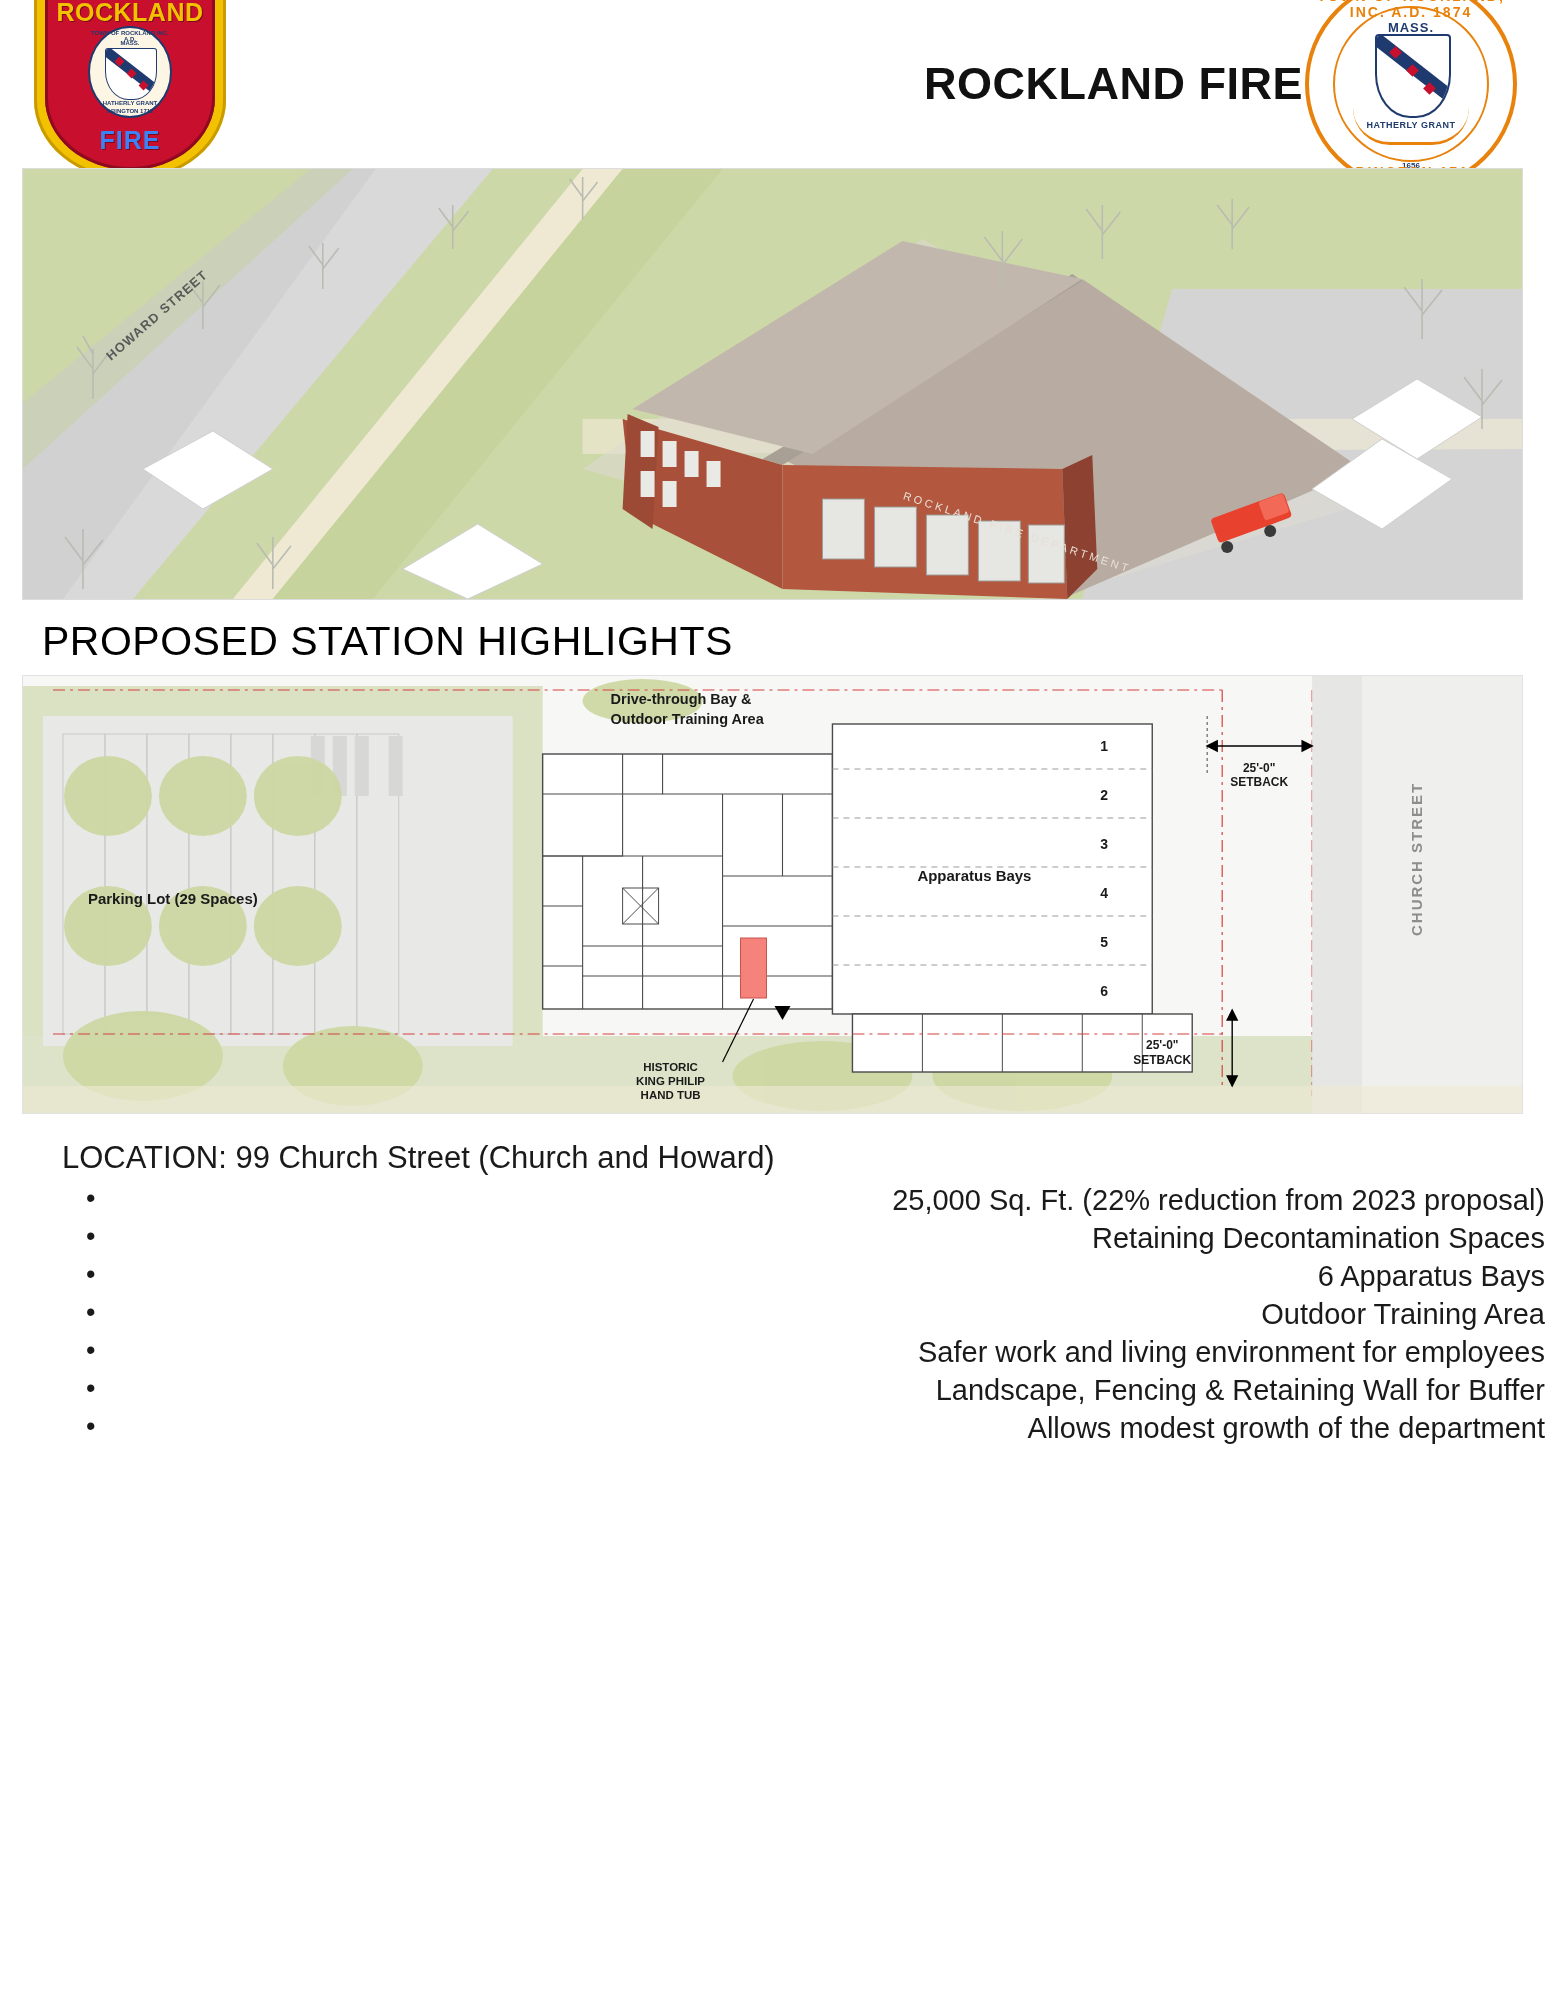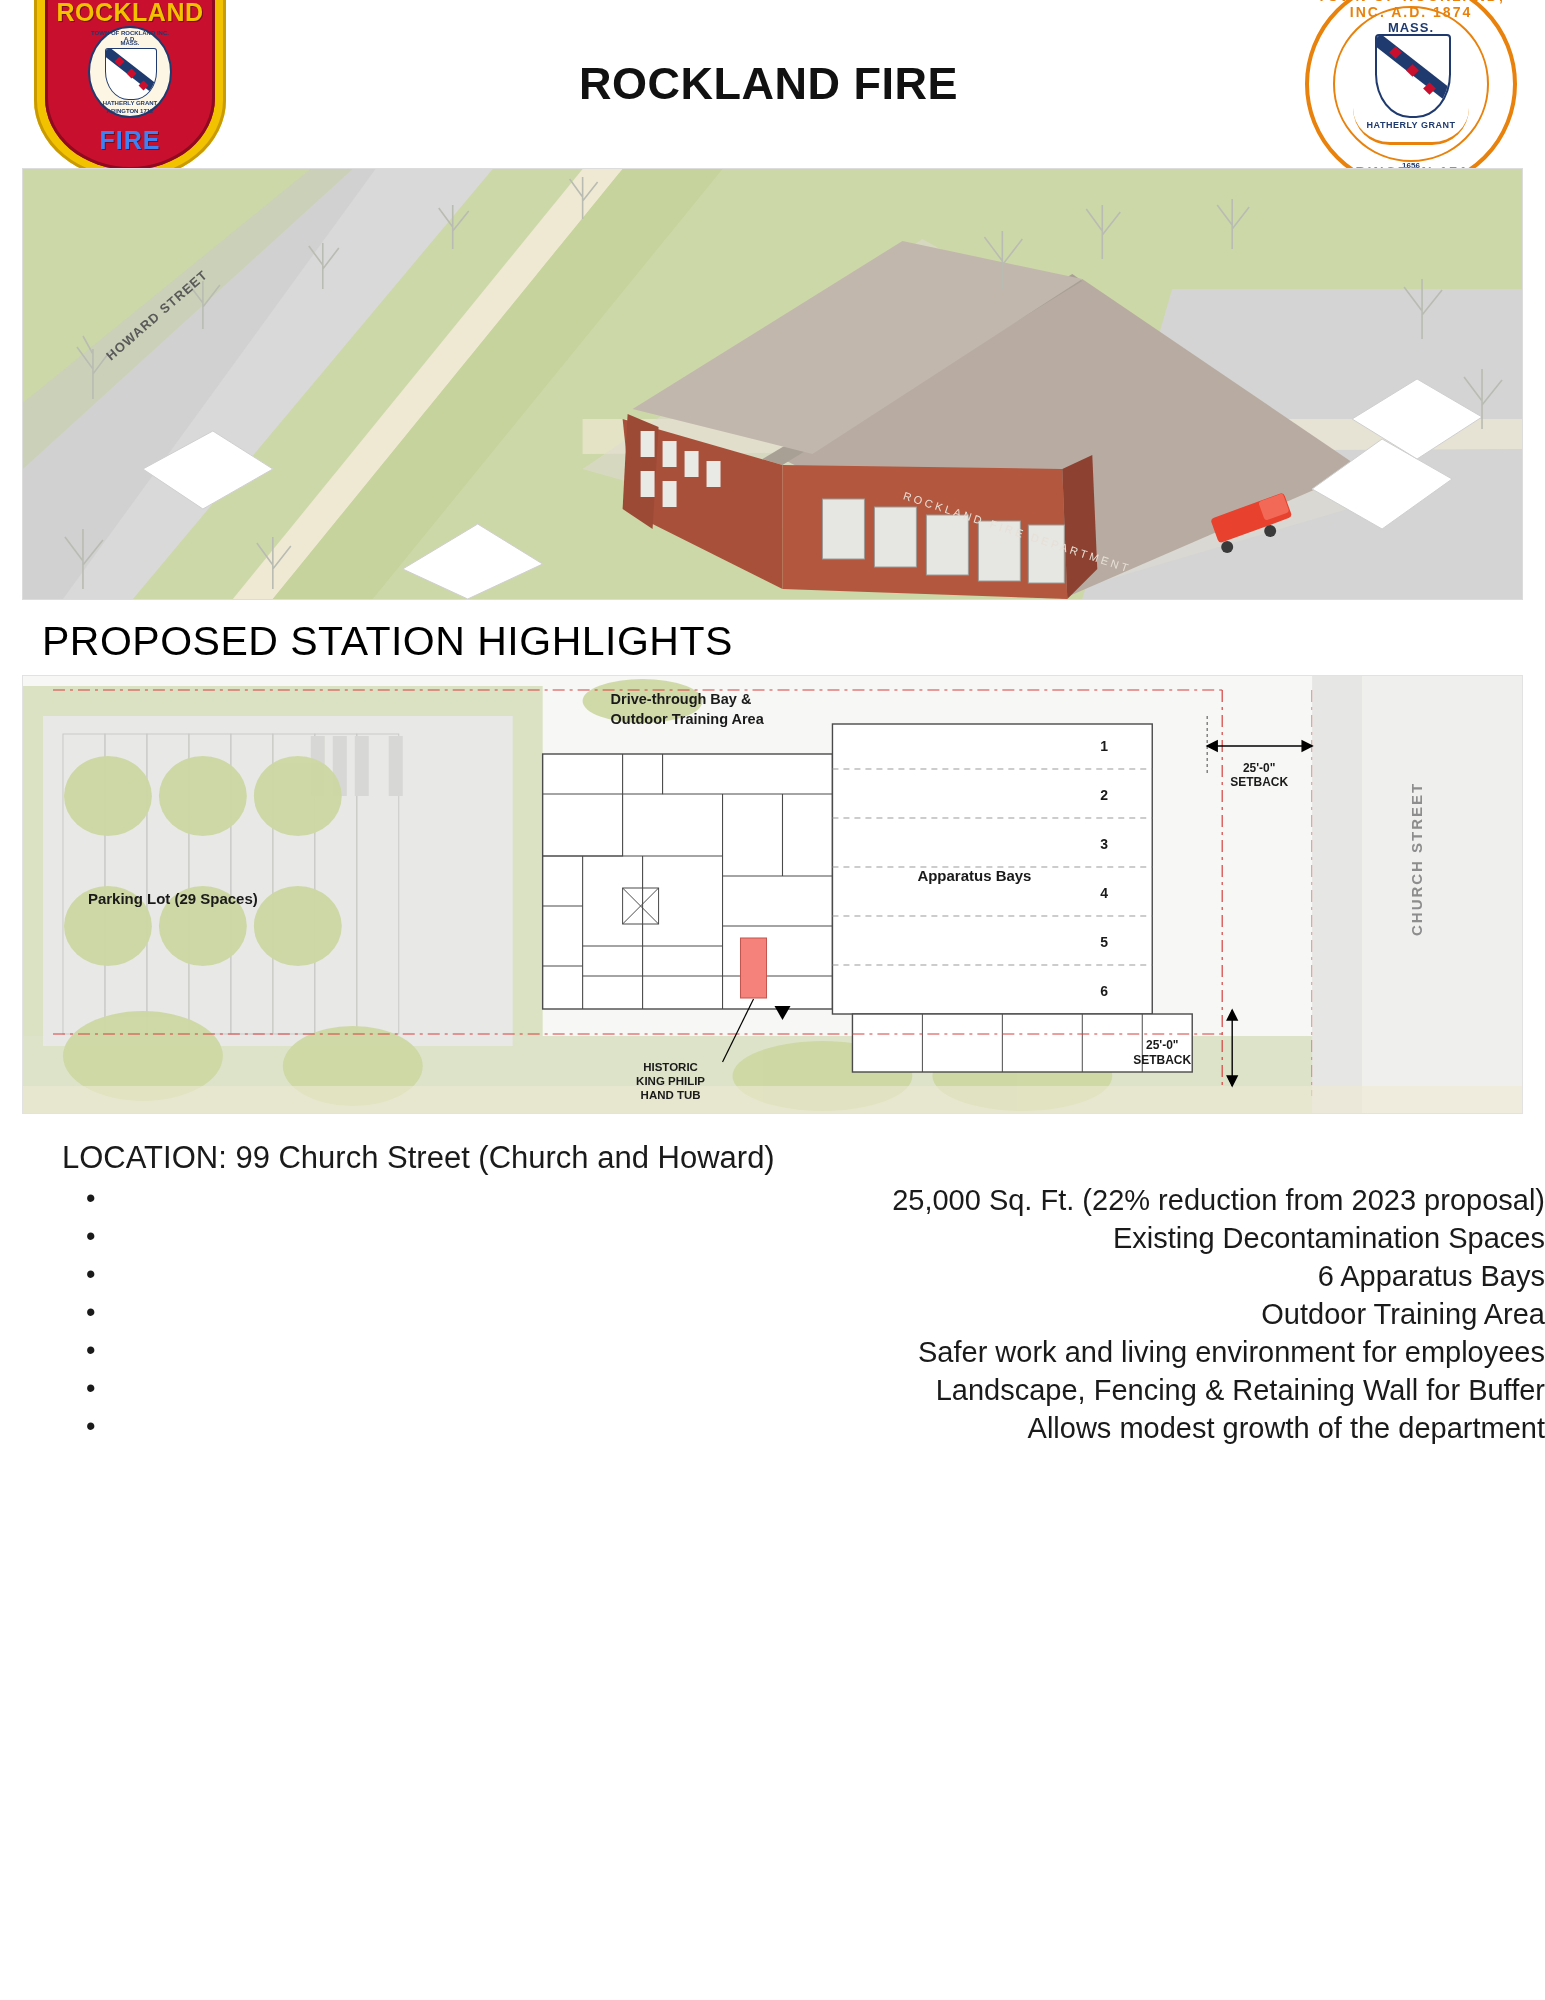--- a/index.html
+++ b/index.html
@@ -20,21 +20,21 @@
   .header {
     height: 168px;
     display: flex;
     align-items: center;
     justify-content: space-between;
     padding: 0 26px;
     box-sizing: border-box;
   }
   .header-title {
     flex: 1;
-    text-align: center;
+    text-align: right;
     font-size: 45px;
     font-weight: bold;
     line-height: 1.35;
     letter-spacing: 0.5px;
     color: #111111;
   }
   .header-title .line {
     display: block;
   }
 
@@ -517,19 +517,19 @@
     <text x="648" y="423" font-size="11.5" font-weight="bold" font-family="Liberation Sans, sans-serif" fill="#1a1a1a" text-anchor="middle">HAND TUB</text>
 
     <text x="0" y="0" font-size="15" font-weight="bold" font-family="Liberation Sans, sans-serif" fill="#8d8d8d" letter-spacing="2" transform="translate(1400 260) rotate(-90)">CHURCH STREET</text>
   </svg>
 </div>
 
 <div class="location-line">LOCATION: 99 Church Street (Church and Howard)</div>
 
 <ul class="highlights">
   <li>25,000 Sq. Ft. (22% reduction from 2023 proposal)</li>
-  <li>Existing Decontamination Spaces</li>
+  <li>Retaining Decontamination Spaces</li>
   <li>6 Apparatus Bays</li>
   <li>Outdoor Training Area</li>
   <li>Safer work and living environment for employees</li>
   <li>Landscape, Fencing &amp; Retaining Wall for Buffer</li>
   <li>Allows modest growth of the department</li>
 </ul>
 
 </body></html>

